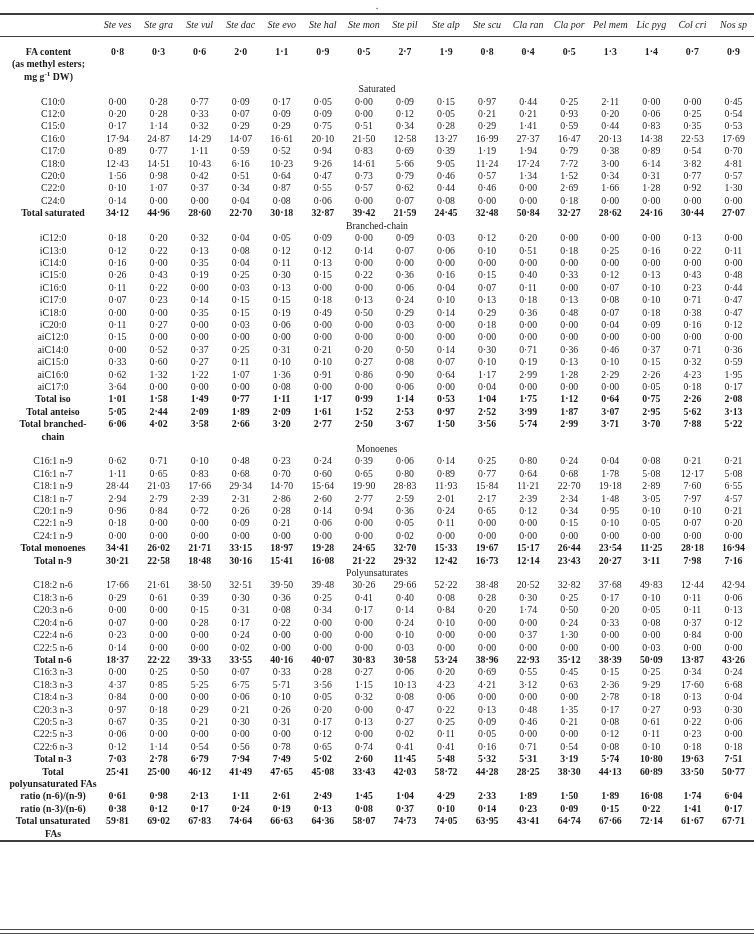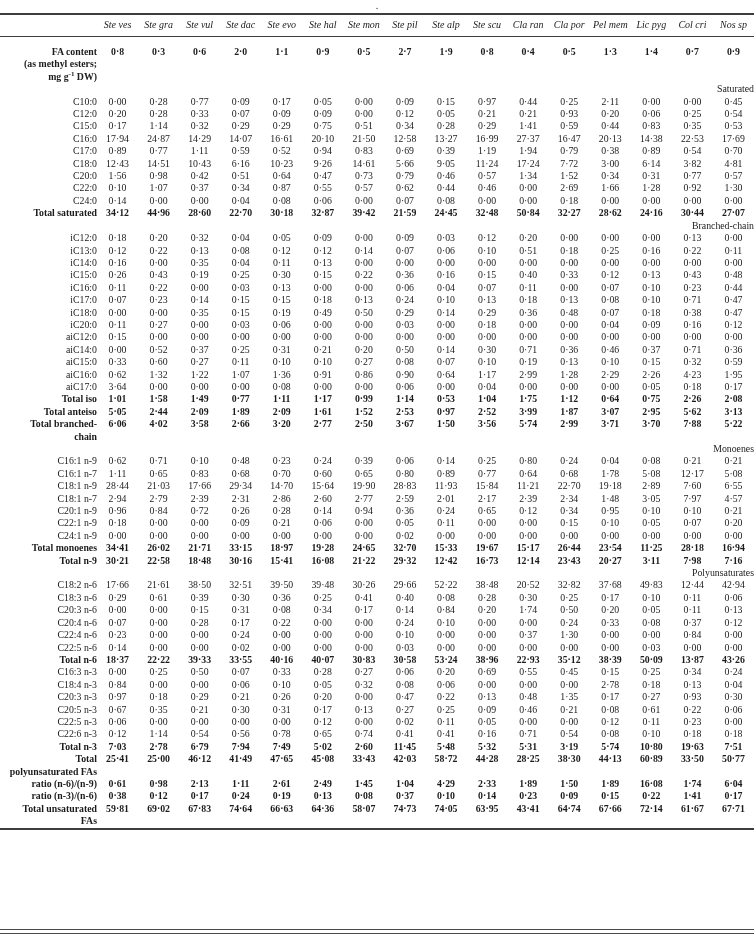--- a/index.html
+++ b/index.html
@@ -22,22 +22,22 @@
     font-style:italic; font-weight:normal; font-size:10px;
     padding:4px 0 6px 0; text-align:center; white-space:nowrap;
     border-bottom:1px solid #3d3d3d;
   }
   thead th.corner { border-bottom:1px solid #3d3d3d; }
   tbody td {
     font-size:9.8px; line-height:12.4px; padding:0; vertical-align:top;
     text-align:center;
   }
   tbody tr:first-child td { padding-top:9px; }
-  td.lbl { text-align:right; padding-left:9px; }
-  td.lbl.flush, td.group { padding-left:0; text-align:right; }
+  td.lbl { text-align:center; padding-left:9px; }
+  td.lbl.flush, td.group { padding-left:0; text-align:center; }
   tr.bold td { font-weight:bold; }
   sup { font-size:7px; line-height:0; }
   .bottom-rule {
     position:absolute; left:0; top:929px; width:754px; height:3px;
     border-top:1px solid #4a4a4a; border-bottom:1px solid #4a4a4a;
   }
 </style>
 </head>
 <body>
 
@@ -911,20 +911,39 @@
         <td>0·20</td>
         <td>0·69</td>
         <td>0·55</td>
         <td>0·45</td>
         <td>0·15</td>
         <td>0·25</td>
         <td>0·34</td>
         <td>0·24</td>
       </tr>
       <tr>
+        <td class="lbl">C18:3 n-3</td>
+        <td>4·37</td>
+        <td>0·85</td>
+        <td>5·25</td>
+        <td>6·75</td>
+        <td>5·71</td>
+        <td>3·56</td>
+        <td>1·15</td>
+        <td>10·13</td>
+        <td>4·23</td>
+        <td>4·21</td>
+        <td>3·12</td>
+        <td>0·63</td>
+        <td>2·36</td>
+        <td>9·29</td>
+        <td>17·60</td>
+        <td>6·68</td>
+      </tr>
+      <tr>
         <td class="lbl">C18:4 n-3</td>
         <td>0·84</td>
         <td>0·00</td>
         <td>0·00</td>
         <td>0·06</td>
         <td>0·10</td>
         <td>0·05</td>
         <td>0·32</td>
         <td>0·08</td>
         <td>0·06</td>

